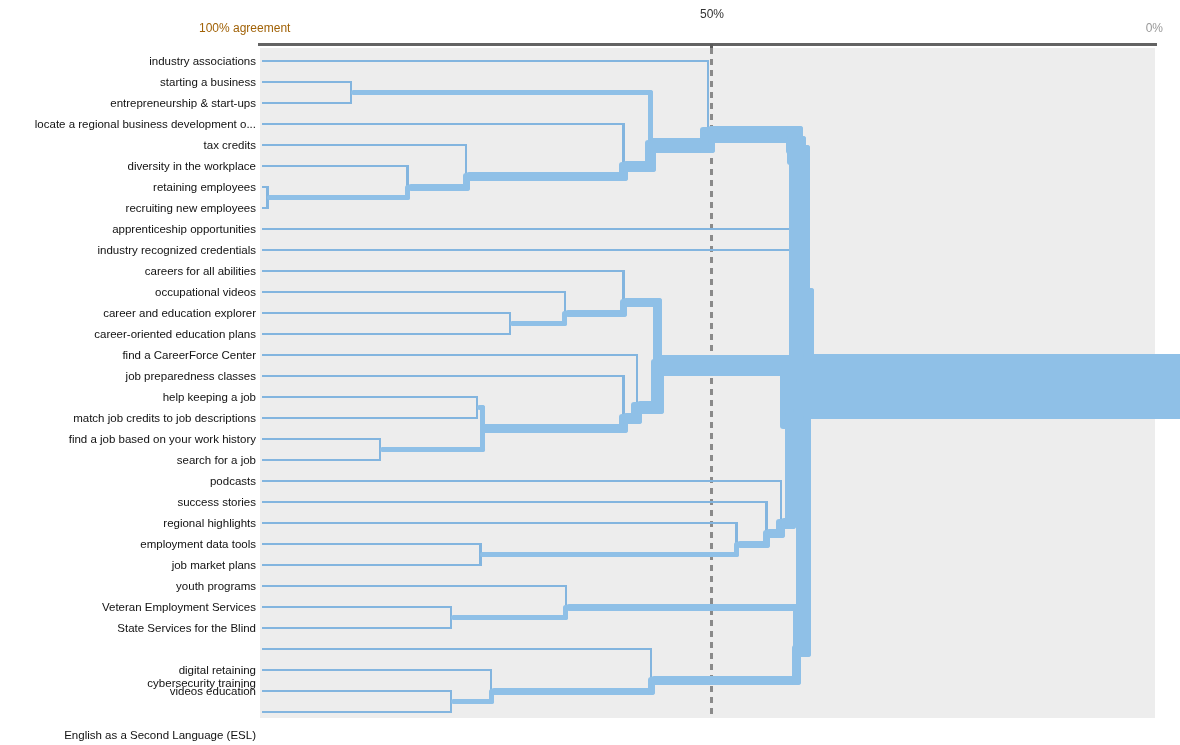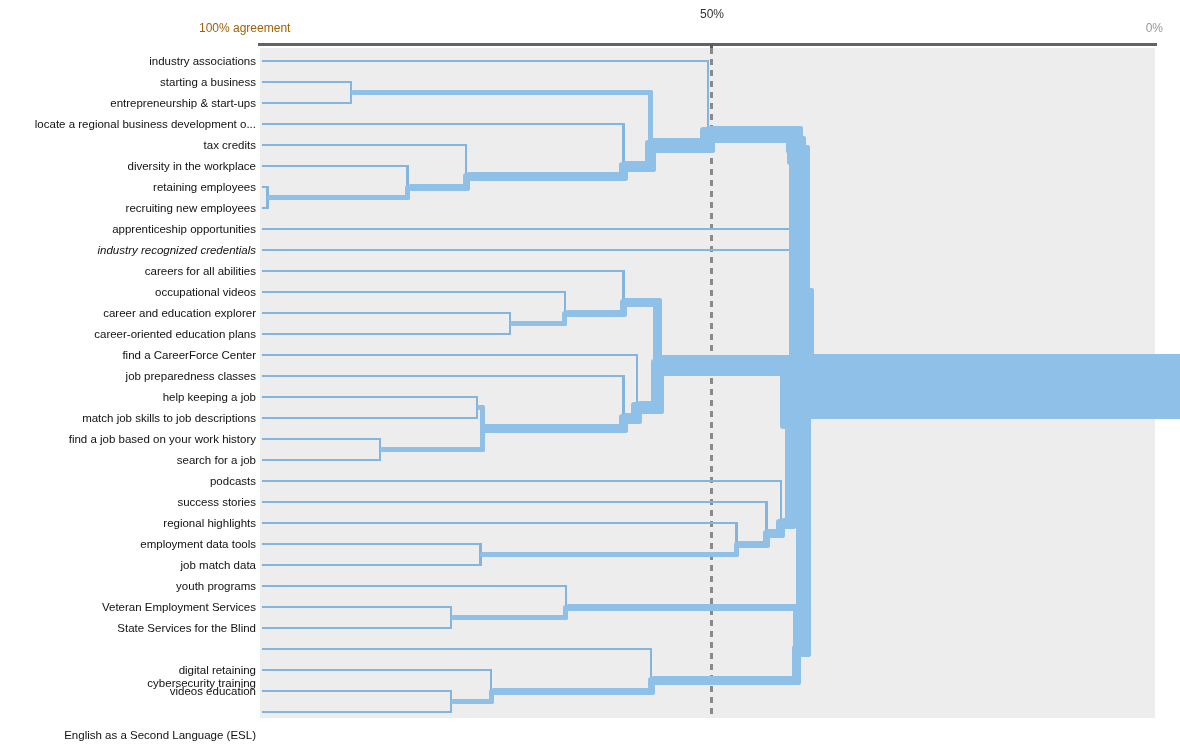--- a/index.html
+++ b/index.html
@@ -39,36 +39,36 @@
   <div id="row-labels">
       <div class="row-label" style="top: 52.5px; color: rgb(17, 17, 17);">industry associations</div>
       <div class="row-label" style="top: 73.5px; color: rgb(17, 17, 17);">starting a business</div>
       <div class="row-label" style="top: 94.5px; color: rgb(17, 17, 17);">entrepreneurship &amp; start-ups</div>
       <div class="row-label" style="top: 136.5px; color: rgb(17, 17, 17);">tax credits</div>
       <div class="row-label" style="top: 115.5px; color: rgb(17, 17, 17);">locate a regional business development o...</div>
       <div class="row-label" style="top: 157.5px; color: rgb(17, 17, 17);">diversity in the workplace</div>
       <div class="row-label" style="top: 178.5px; color: rgb(17, 17, 17);">retaining employees</div>
       <div class="row-label" style="top: 199.5px; color: rgb(17, 17, 17);">recruiting new employees</div>
       <div class="row-label" style="top: 220.5px; color: rgb(17, 17, 17);">apprenticeship opportunities</div>
-      <div class="row-label" style="top: 241.5px; color: rgb(17, 17, 17); font-style: italic;">industry recognized credentials</div>
+      <div class="row-label" style="top: 241.5px; color: rgb(17, 17, 17);">industry recognized credentials</div>
       <div class="row-label" style="top: 262.5px; color: rgb(17, 17, 17);">careers for all abilities</div>
       <div class="row-label" style="top: 283.5px; color: rgb(17, 17, 17);">occupational videos</div>
       <div class="row-label" style="top: 304.5px; color: rgb(17, 17, 17);">career and education explorer</div>
       <div class="row-label" style="top: 325.5px; color: rgb(17, 17, 17);">career-oriented education plans</div>
       <div class="row-label" style="top: 346.5px; color: rgb(17, 17, 17);">find a CareerForce Center</div>
       <div class="row-label" style="top: 367.5px; color: rgb(17, 17, 17);">job preparedness classes</div>
       <div class="row-label" style="top: 388.5px; color: rgb(17, 17, 17);">help keeping a job</div>
-      <div class="row-label" style="top: 409.5px; color: rgb(17, 17, 17);">match job skills to job descriptions</div>
+      <div class="row-label" style="top: 409.5px; color: rgb(17, 17, 17);">match job credits to job descriptions</div>
       <div class="row-label" style="top: 430.5px; color: rgb(17, 17, 17);">find a job based on your work history</div>
       <div class="row-label" style="top: 451.5px; color: rgb(17, 17, 17);">search for a job</div>
       <div class="row-label" style="top: 472.5px; color: rgb(17, 17, 17);">podcasts</div>
       <div class="row-label" style="top: 493.5px; color: rgb(17, 17, 17);">success stories</div>
       <div class="row-label" style="top: 514.5px; color: rgb(17, 17, 17);">regional highlights</div>
       <div class="row-label" style="top: 535.5px; color: rgb(17, 17, 17); text-align: right;">employment data tools</div>
-      <div class="row-label" style="top: 556.5px; color: rgb(17, 17, 17);">job match data</div>
+      <div class="row-label" style="top: 556.5px; color: rgb(17, 17, 17);">job market plans</div>
       <div class="row-label" style="top: 577.5px; color: rgb(17, 17, 17);">youth programs</div>
       <div class="row-label" style="top: 598.5px; color: rgb(17, 17, 17);">Veteran Employment Services</div>
       <div class="row-label" style="top: 619.5px; color: rgb(17, 17, 17);">State Services for the Blind</div>
       <div class="row-label" style="top: 640.5px; color: rgb(17, 17, 17); margin-top: 34px;">cybersecurity training</div>
       <div class="row-label" style="top: 661.5px; color: rgb(17, 17, 17);">digital retaining</div>
       <div class="row-label" style="top: 682.5px; color: rgb(17, 17, 17);">videos education</div>
       <div class="row-label" style="top: 727px; color: rgb(17, 17, 17);">English as a Second Language (ESL)</div>
     </div>
   <div class="guide"></div>
   <div id="links">

